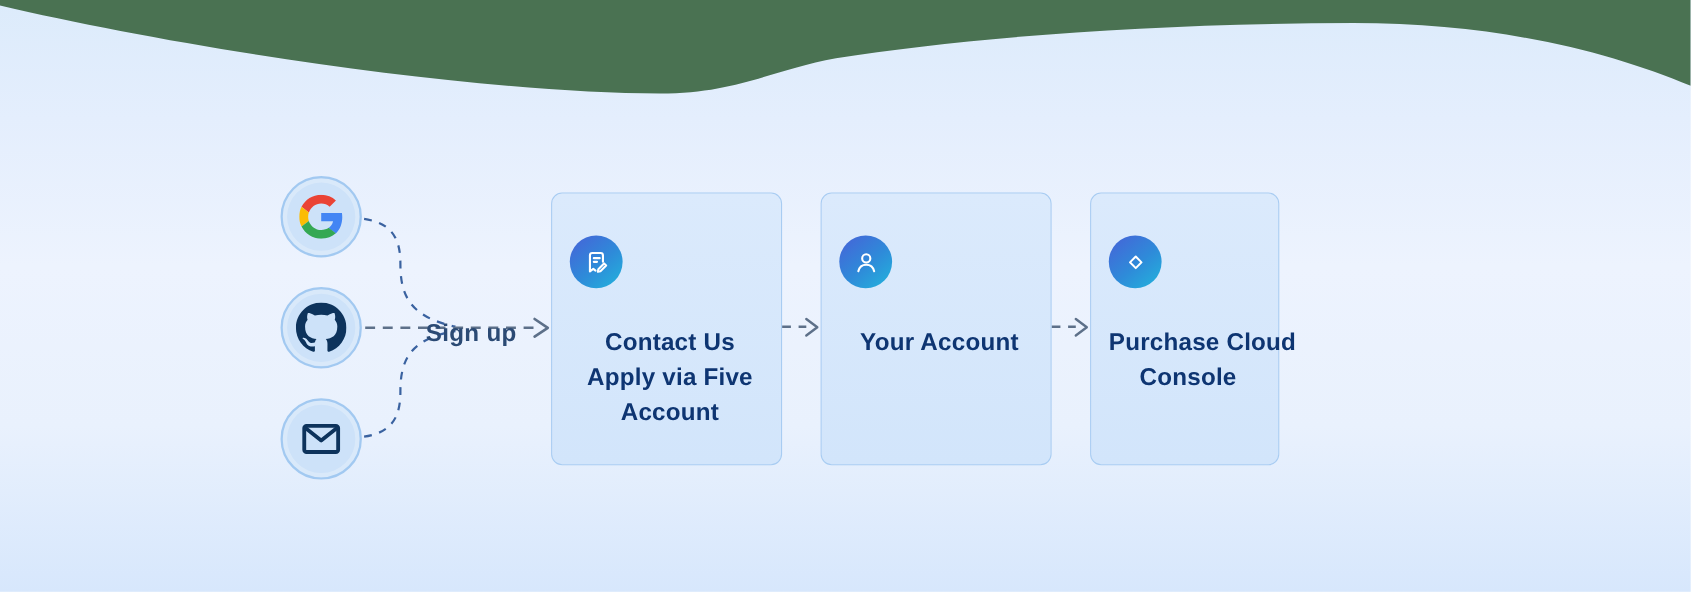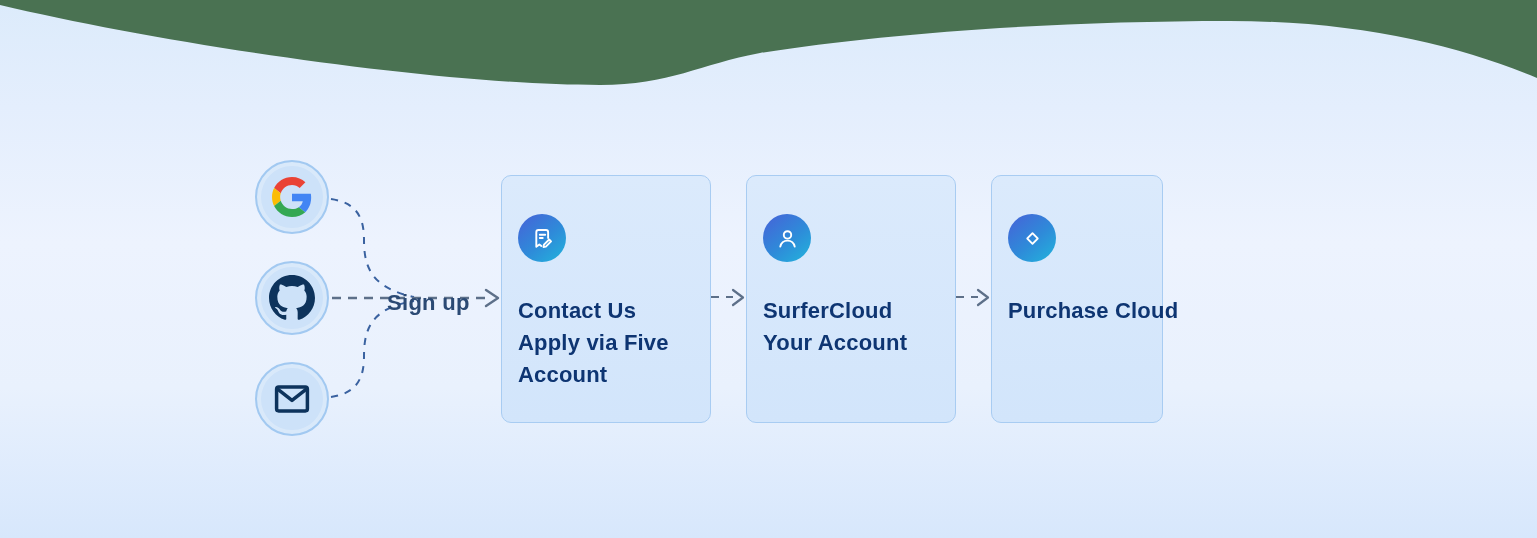--- a/index.html
+++ b/index.html
@@ -45,21 +45,21 @@
   .card-icon{
     position:absolute;left:16px;top:38px;
     width:48px;height:48px;border-radius:50%;
     background:linear-gradient(140deg,#4565d8 5%,#2e8bd9 55%,#22b5dc 100%);
     display:flex;align-items:center;justify-content:center;
   }
   .card-icon svg{display:block;}
   .card-title{
     position:absolute;left:16px;top:119px;right:10px;
     font-size:22px;line-height:32px;font-weight:700;
-    color:#0e3572;letter-spacing:0.2px;
+    color:#0e3572;letter-spacing:0.2px;text-align:center;
   }
   .card-title div{white-space:nowrap;}
 </style>
 </head>
 <body>
 
 <div class="stage">
 
   <svg class="wave" viewBox="0 0 1537 95" preserveAspectRatio="none">
     <path d="M0 0 H1537 V78
@@ -132,29 +132,29 @@
   </div>
 
   <div class="card card-2">
     <div class="card-icon">
       <svg width="27" height="27" viewBox="0 0 24 24" fill="none" stroke="#ffffff" stroke-width="1.7" stroke-linecap="round" stroke-linejoin="round">
         <circle cx="12" cy="8.8" r="3.3"></circle>
         <path d="M5.6 19.2 C6.4 15.6 8.9 13.9 12 13.9 C15.1 13.9 17.6 15.6 18.4 19.2"></path>
       </svg>
     </div>
     <div class="card-title">
-      <div>SurferCloud</div>
       <div>Your Account</div>
     </div>
   </div>
 
   <div class="card card-3">
     <div class="card-icon">
       <svg width="27" height="27" viewBox="0 0 24 24" fill="none" stroke="#ffffff" stroke-width="1.6" stroke-linejoin="round">
         <rect x="8.7" y="8.7" width="6.6" height="6.6" transform="rotate(45 12 12)"></rect>
       </svg>
     </div>
     <div class="card-title">
       <div>Purchase Cloud</div>
+      <div>Console</div>
     </div>
   </div>
 
 </div>
 
 </body></html>

